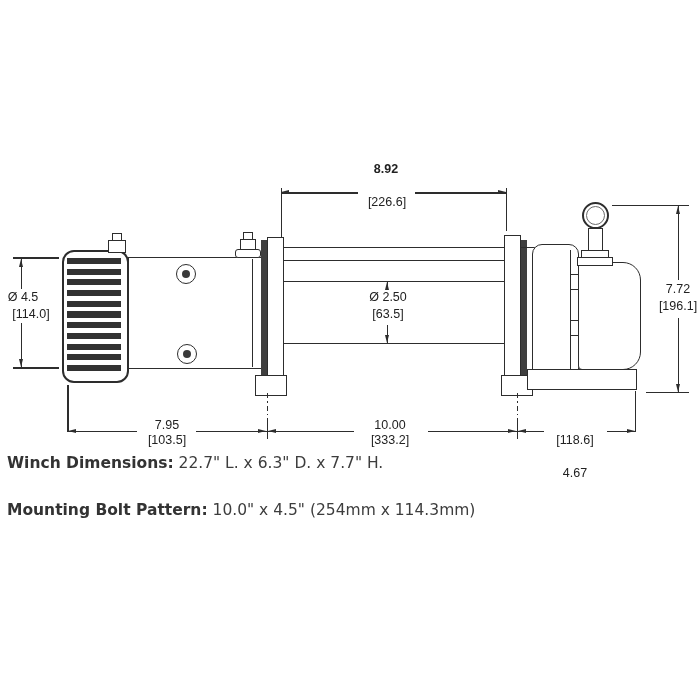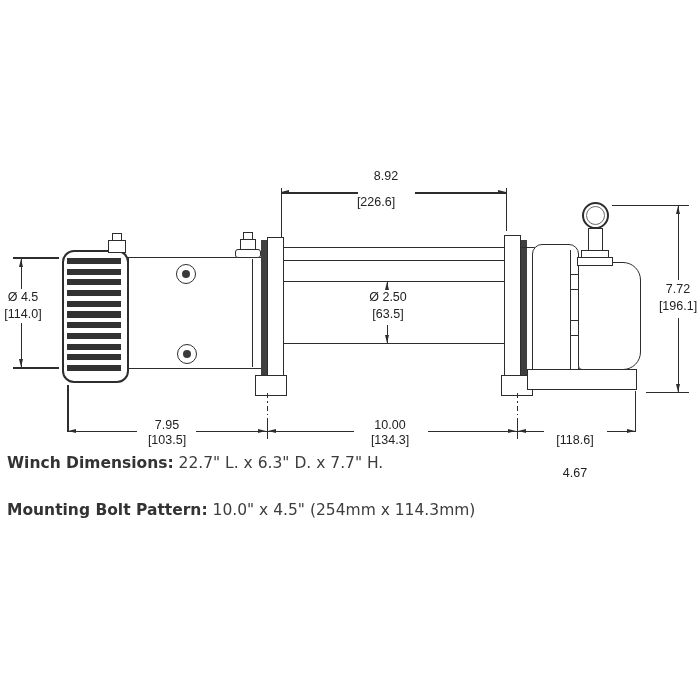--- a/index.html
+++ b/index.html
@@ -70,31 +70,31 @@
   <div class="outline" style="left:588px;top:228px;width:15px;height:23px;"></div>
   <div class="outline" style="left:582px;top:202px;width:27px;height:27px;border-radius:50%;border-width:2px;"></div>
   <div class="abs" style="left:586px;top:206px;width:19px;height:19px;border-radius:50%;border:1.2px solid #6a6a6a;"></div>
 
   <div class="vline" style="left:280.5px;top:188px;height:49px;"></div>
   <div class="vline" style="left:505.5px;top:188px;height:43px;"></div>
   <div class="hline" style="left:281px;top:192.3px;width:77px;"></div>
   <div class="hline" style="left:415px;top:192.3px;width:91px;"></div>
   <div class="arr arr-l" style="left:281px;top:190px;"></div>
   <div class="arr arr-r" style="left:498px;top:190px;"></div>
-  <div class="dimtext" style="left:351px;top:169px;width:70px;">8.92</div>
-  <div class="dimtext" style="left:341px;top:195px;width:70px;">[226.6]</div>
+  <div class="dimtext" style="left:351px;top:162px;width:70px;font-weight:bold;">8.92</div>
+  <div class="dimtext" style="left:352px;top:195px;width:70px;">[226.6]</div>
 
   <div class="hline" style="left:13px;top:257.4px;width:46px;"></div>
   <div class="hline" style="left:13px;top:367.4px;width:46px;"></div>
   <div class="vline" style="left:21px;top:259px;height:30px;"></div>
   <div class="vline" style="left:21px;top:323px;height:44px;"></div>
   <div class="arr arr-u" style="left:19px;top:259px;"></div>
   <div class="arr arr-d" style="left:19px;top:359px;"></div>
   <div class="dimtext" style="left:0px;top:290px;width:46px;">Ø 4.5</div>
-  <div class="dimtext" style="left:0px;top:307px;width:46px;">[114.0]</div>
+  <div class="dimtext" style="left:8px;top:307px;width:46px;">[114.0]</div>
 
   <div class="arr arr-u" style="left:384.5px;top:282px;"></div>
   <div class="vline" style="left:386.5px;top:282px;height:8px;"></div>
   <div class="vline" style="left:386.5px;top:325px;height:18px;"></div>
   <div class="arr arr-d" style="left:384.5px;top:335px;"></div>
   <div class="dimtext" style="left:353px;top:290px;width:70px;">Ø 2.50</div>
   <div class="dimtext" style="left:353px;top:307px;width:70px;">[63.5]</div>
 
   <div class="hline" style="left:612px;top:204.5px;width:77px;"></div>
   <div class="hline" style="left:646px;top:391.5px;width:43px;"></div>
@@ -117,20 +117,20 @@
   <div class="hline" style="left:607px;top:430.9px;width:28px;"></div>
   <div class="arr arr-l" style="left:68px;top:429px;"></div>
   <div class="arr arr-r" style="left:258px;top:429px;"></div>
   <div class="arr arr-l" style="left:268px;top:429px;"></div>
   <div class="arr arr-r" style="left:508px;top:429px;"></div>
   <div class="arr arr-l" style="left:518px;top:429px;"></div>
   <div class="arr arr-r" style="left:627px;top:429px;"></div>
   <div class="dimtext" style="left:137px;top:418px;width:60px;">7.95</div>
   <div class="dimtext" style="left:134px;top:433px;width:66px;">[103.5]</div>
   <div class="dimtext" style="left:360px;top:418px;width:60px;">10.00</div>
-  <div class="dimtext" style="left:357px;top:433px;width:66px;">[134.3]</div>
+  <div class="dimtext" style="left:357px;top:433px;width:66px;">[333.2]</div>
   <div class="dimtext" style="left:545px;top:418px;width:60px;margin-top:48px;">4.67</div>
   <div class="dimtext" style="left:542px;top:433px;width:66px;">[118.6]</div>
 
   <div class="notes" style="top:453px;"><b>Winch Dimensions:</b><span> 22.7" L. x 6.3" D. x 7.7" H.</span></div>
   <div class="notes" style="top:500px;"><b>Mounting Bolt Pattern:</b><span> 10.0" x 4.5" (254mm x 114.3mm)</span></div>
 
 </div>
 
 </body></html>

